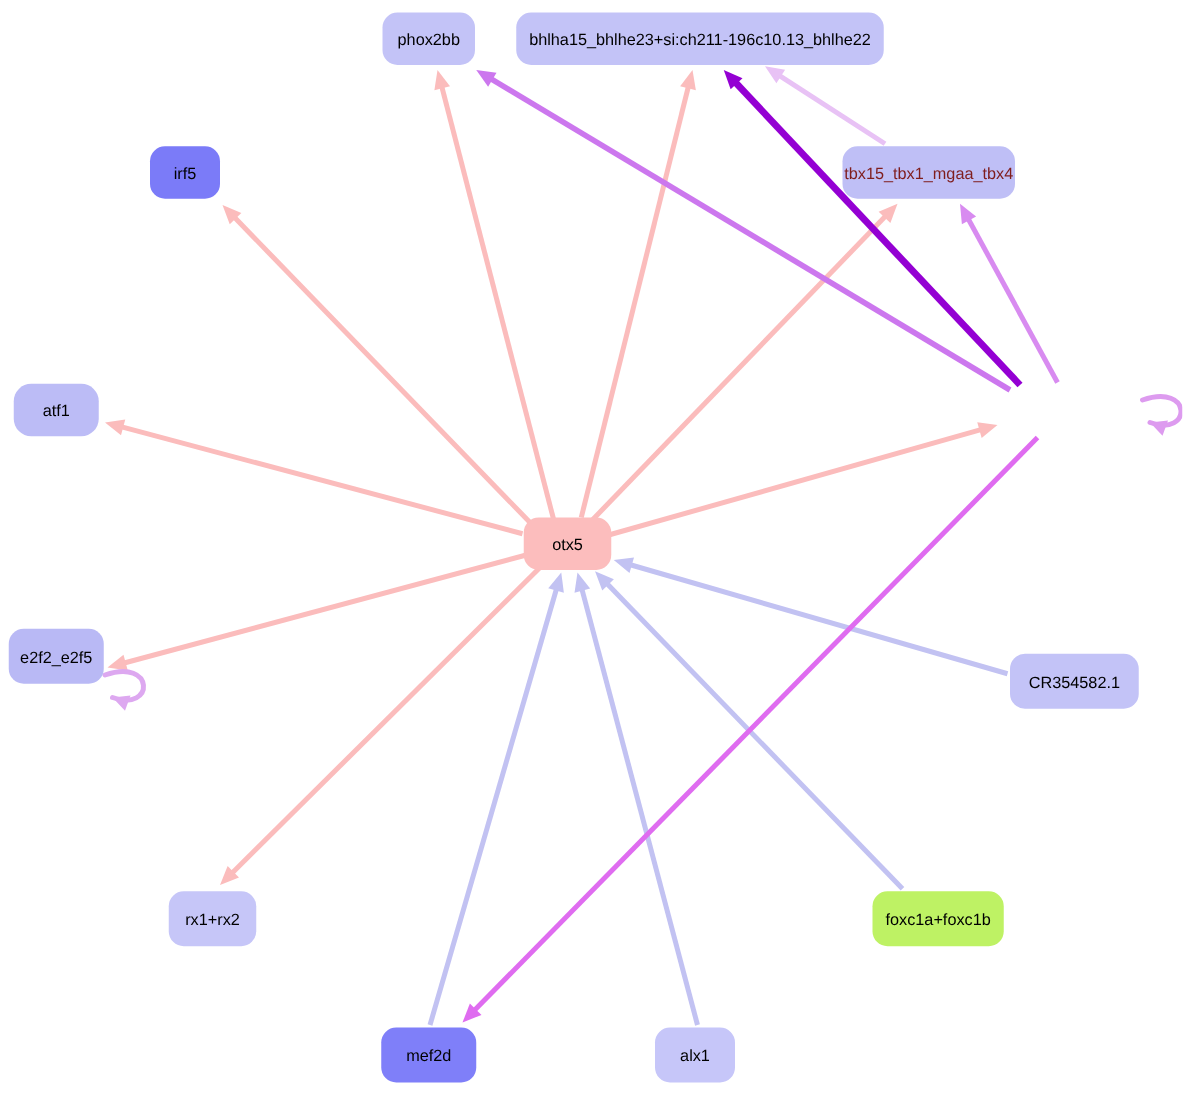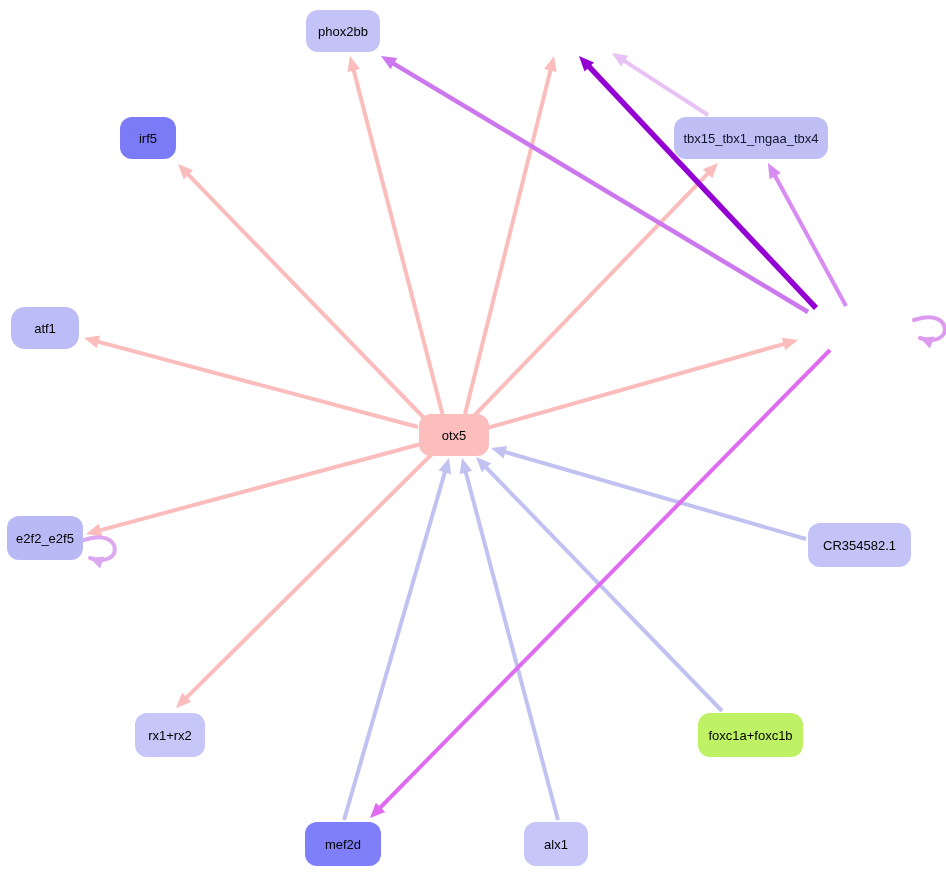--- a/index.html
+++ b/index.html
@@ -60,33 +60,36 @@
       <line x1="830" y1="350" x2="378.62211533093625" y2="809.2279348372214" stroke="#df6cf0" stroke-width="4" stroke-linecap="butt"></line>
       <polygon points="370.0,818.0 375.9,802.7 385.2,811.9" fill="#df6cf0"></polygon>
       <path d="M 914 320 C 954 306, 954 350, 920 338" fill="none" stroke="#dd9bef" stroke-width="4" stroke-linecap="round"></path>
       <polygon points="920.0,338.0 930.0,348.6 934.4,336.4" fill="#dd9bef"></polygon>
       <path d="M 84 540 C 124 526, 124 570, 90 558" fill="none" stroke="#dda8f0" stroke-width="4" stroke-linecap="round"></path>
       <polygon points="90.0,558.0 100.0,568.6 104.4,556.4" fill="#dda8f0"></polygon>
     </svg>
 <div class="node" style="left: 306px; top: 10px; width: 74px; height: 42px; background: rgb(195, 195, 247); color: rgb(0, 0, 0);">
       <span>phox2bb</span>
     </div>
+    <div class="node" style="left: 413px; top: 10px; width: 294px; height: 42px; background: rgb(195, 195, 247); color: rgb(0, 0, 0);">
+      <span>bhlha15_bhlhe23+si:ch211-196c10.13_bhlhe22</span>
+    </div>
     <div class="node" style="left: 120px; top: 117px; width: 56px; height: 42px; background: rgb(123, 123, 248); color: rgb(0, 0, 0);">
       <span>irf5</span>
     </div>
-    <div class="node" style="left: 674px; top: 117px; width: 154px; height: 42px; background: rgb(191, 191, 246); color: #0f172a;">
+    <div class="node" style="left: 674px; top: 117px; width: 138px; height: 42px; background: rgb(191, 191, 246); color: #7f1d1d;">
       <span>tbx15_tbx1_mgaa_tbx4</span>
     </div>
     <div class="node" style="left: 11px; top: 307px; width: 68px; height: 42px; background: rgb(188, 188, 246); color: rgb(0, 0, 0); border-radius: 14px;">
       <span>atf1</span>
     </div>
     <div class="node" style="left: 419px; top: 414px; width: 70px; height: 42px; background: rgb(252, 189, 189); color: rgb(0, 0, 0);">
       <span>otx5</span>
     </div>
-    <div class="node" style="left: 7px; top: 516px; width: 76px; height: 44px; background: rgb(185, 185, 245); color: rgb(0, 0, 0);">
+    <div class="node" style="left: 7px; top: 503px; width: 76px; height: 44px; background: rgb(185, 185, 245); color: rgb(0, 0, 0);">
       <span>e2f2_e2f5</span>
     </div>
     <div class="node" style="left: 808px; top: 523px; width: 103px; height: 44px; background: rgb(195, 195, 247); color: rgb(0, 0, 0);">
       <span>CR354582.1</span>
     </div>
     <div class="node" style="left: 119px; top: 713px; width: 70px; height: 44px; background: rgb(198, 198, 248); color: rgb(0, 0, 0); margin-left: 16px;">
       <span>rx1+rx2</span>
     </div>
     <div class="node" style="left: 698px; top: 713px; width: 105px; height: 44px; background: #bef264; color: rgb(0, 0, 0);">
       <span>foxc1a+foxc1b</span>

